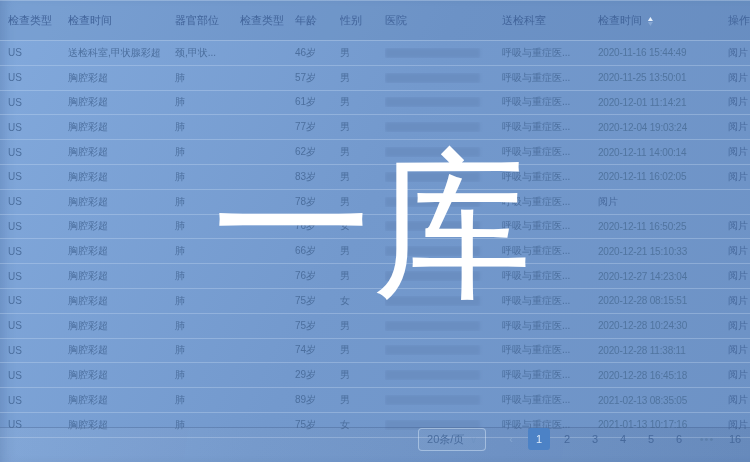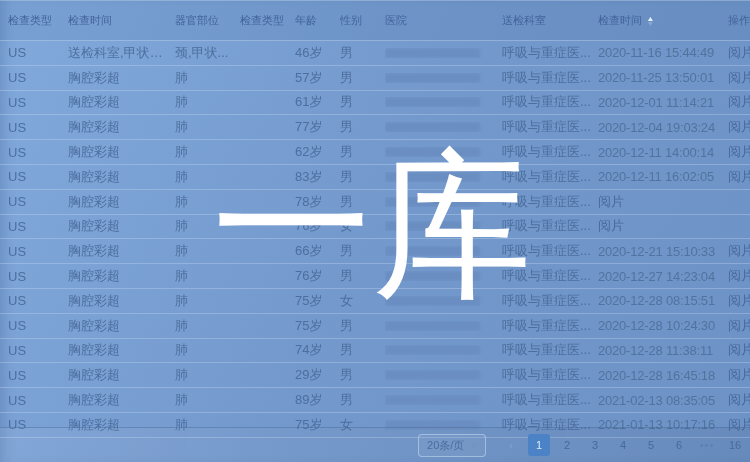--- a/index.html
+++ b/index.html
@@ -28,37 +28,37 @@
     border-bottom:1px solid rgba(210,228,248,.38);
   }
   .thead .th { white-space:nowrap; overflow:hidden; display:flex; align-items:center; gap:3px; }
   .sorter { display:inline-flex; flex-direction:column; line-height:0; margin-left:2px; }
   .sorter .c { font-size:7px; line-height:5px; transform:scaleX(1.2); }
   .sorter .up { color:#e8f1fb; }
   .sorter .down { color:#86a7d3; }
 
   #rows { }
   .tr {
-    height:24.8px; font-size:13px; color:#4c6f9e;
+    height:24.8px; font-size:10px; color:#4c6f9e;
     border-bottom:1px solid rgba(212,229,248,.30);
   }
   .td { white-space:nowrap; overflow:hidden; text-overflow:ellipsis; padding-right:6px; }
   .td.time { color:#50749f; letter-spacing:-.2px; }
   .redact {
     width:95px; height:10px; border-radius:2px;
     background:#6a8ec1; filter:blur(1.6px);
   }
   .action-link { color:#47699c; cursor:pointer; }
 
   
   .footer {
     position:absolute; left:0; bottom:0; width:750px; height:35px;
     border-top:1px solid rgba(72,102,150,.45);
     background:linear-gradient(100deg,rgba(255,255,255,.06),rgba(0,0,30,.05));
-    display:flex; align-items:center; justify-content:flex-end;
+    display:flex; align-items:flex-start; justify-content:flex-end;
     gap:6px; padding-right:4px; font-size:11px; color:#4a6d9d;
   }
   .page-size {
     width:68px; height:23px; border:1px solid rgba(220,235,250,.45);
     border-radius:4px; display:flex; align-items:center; justify-content:center;
     gap:6px; margin-right:8px; color:#4a6d9d; background:rgba(255,255,255,.04);
   }
   .page-size .chev { font-size:9px; color:#6f93c2; }
   .pg {
     min-width:22px; height:22px; border-radius:3px;
@@ -222,20 +222,21 @@
           <div class="td">US</div>
           <div class="td">胸腔彩超</div>
           <div class="td">肺</div>
           <div class="td"></div>
           <div class="td">76岁</div>
           <div class="td">女</div>
           <div class="td">
             <div class="redact"></div>
           </div>
           <div class="td">呼吸与重症医...</div>
+          <div class="td time">2020-12-11 16:50:25</div>
           <div class="td"><span class="action-link">阅片</span></div>
         </div>
         <div class="grid-row tr">
           <div class="td">US</div>
           <div class="td">胸腔彩超</div>
           <div class="td">肺</div>
           <div class="td"></div>
           <div class="td">66岁</div>
           <div class="td">男</div>
           <div class="td">

